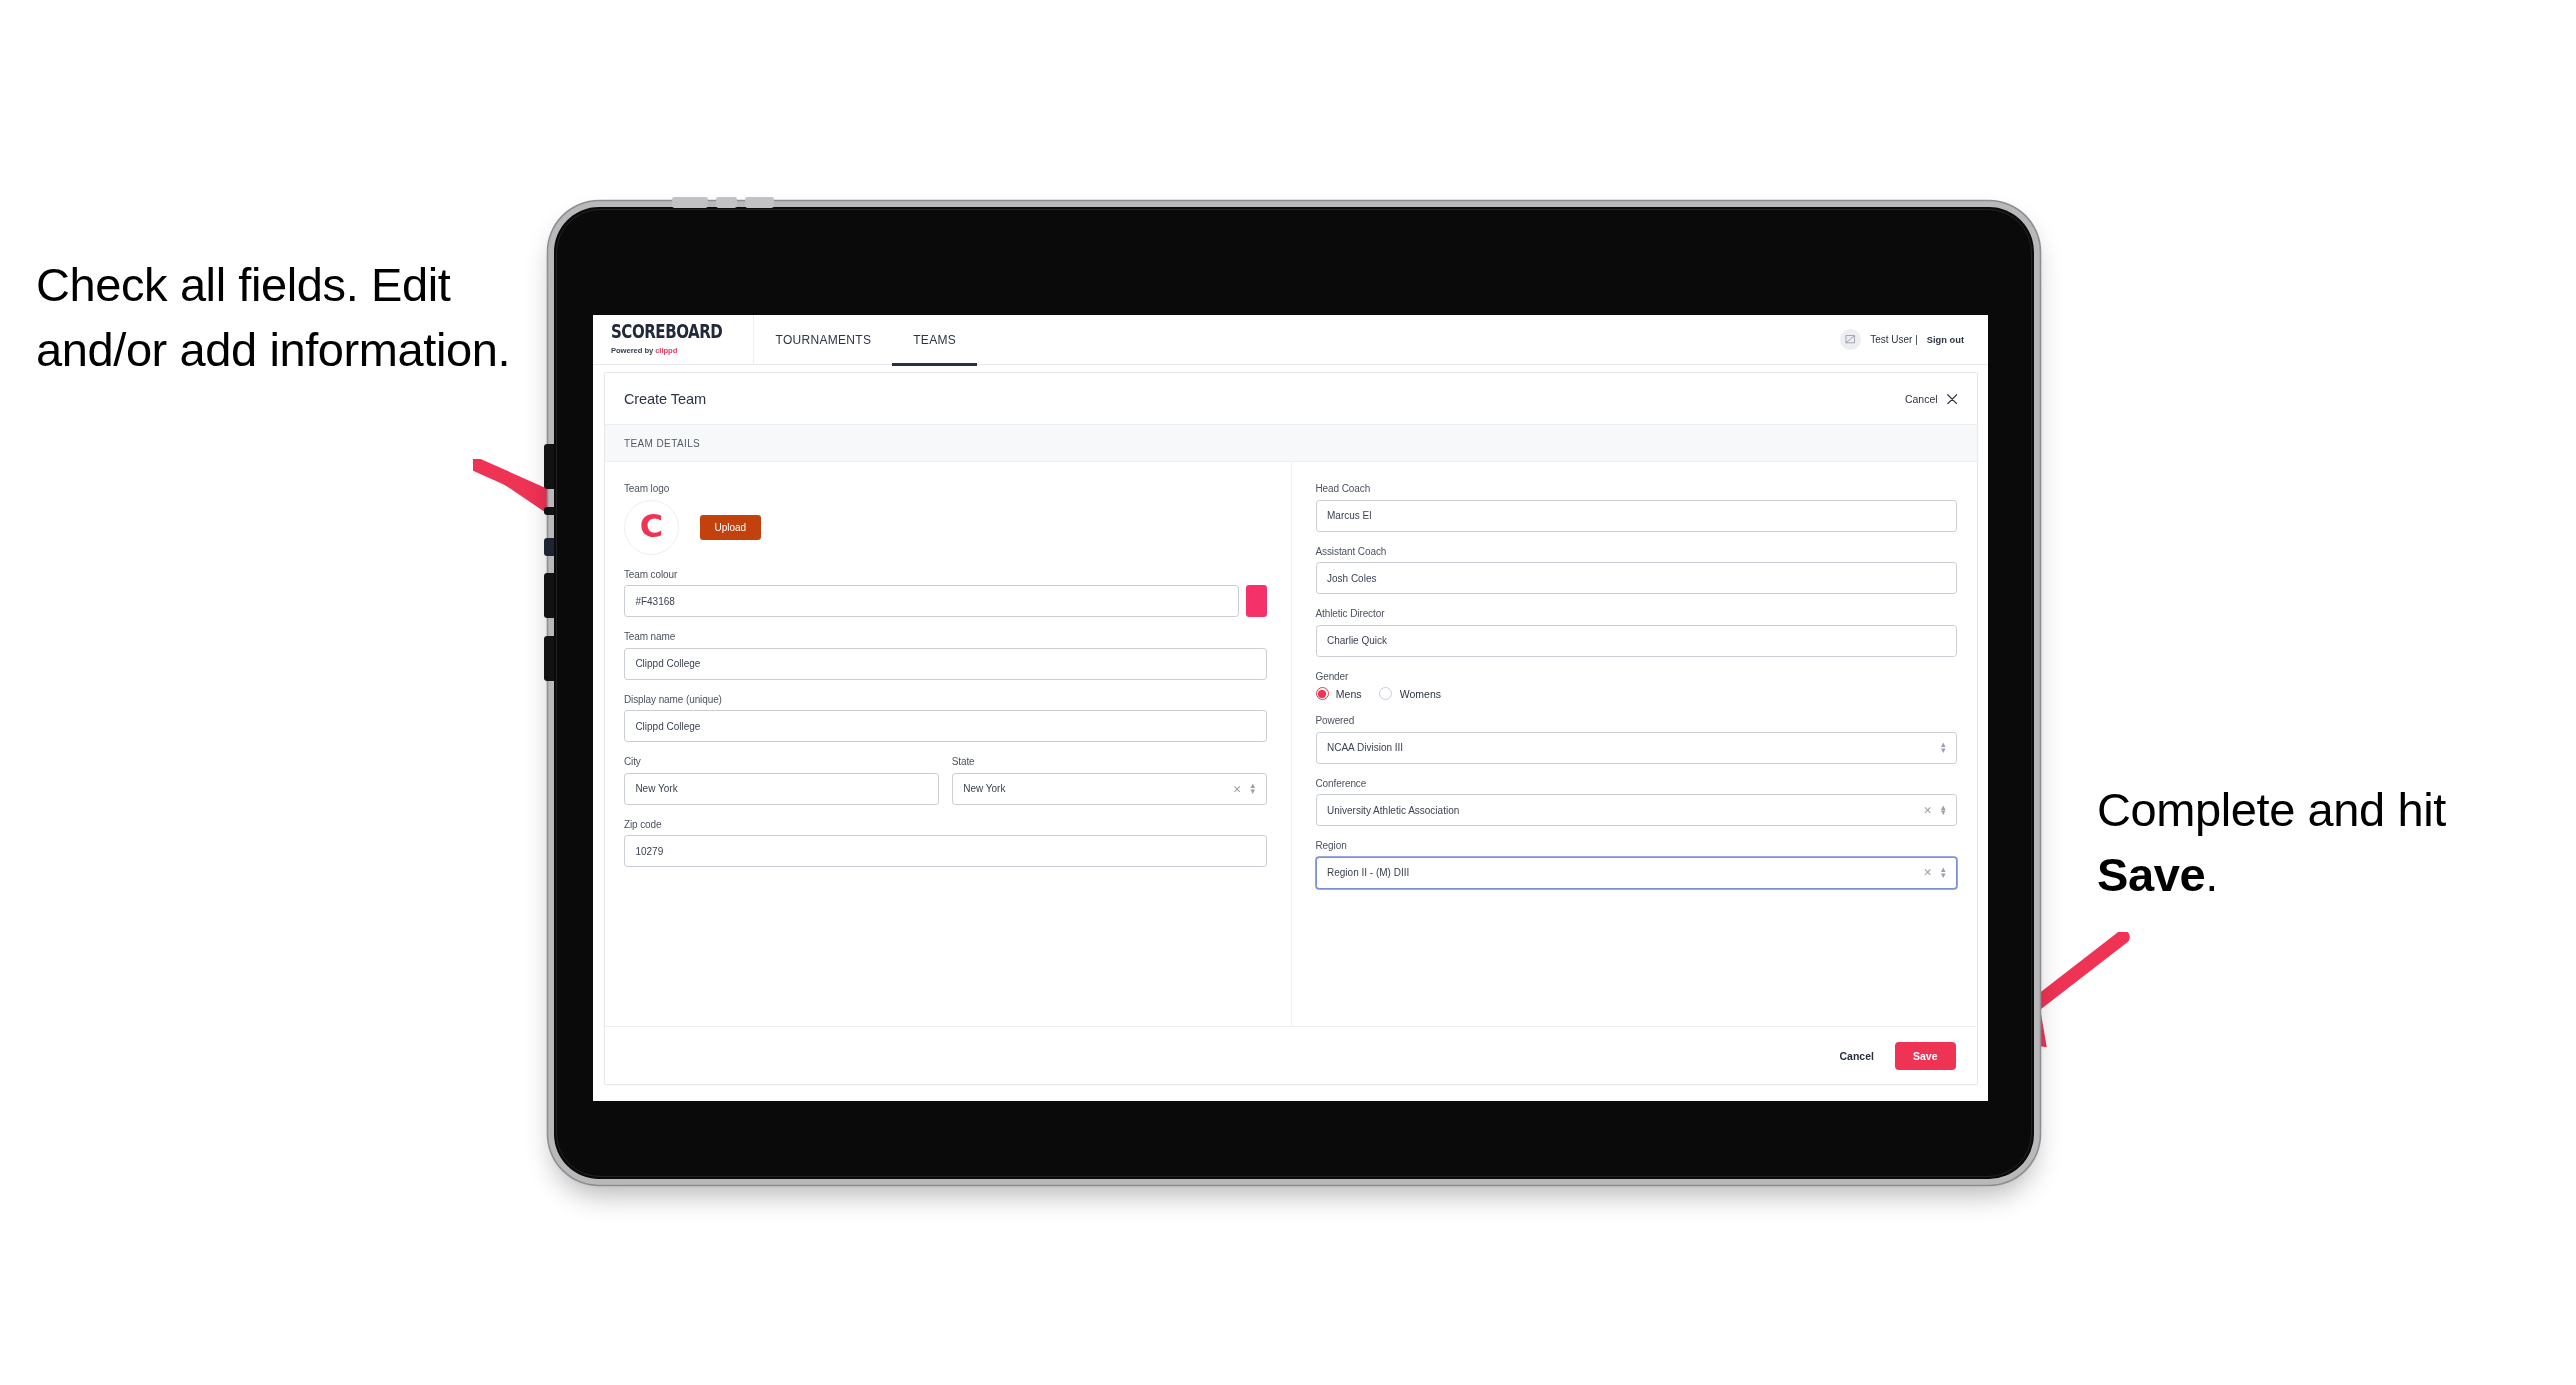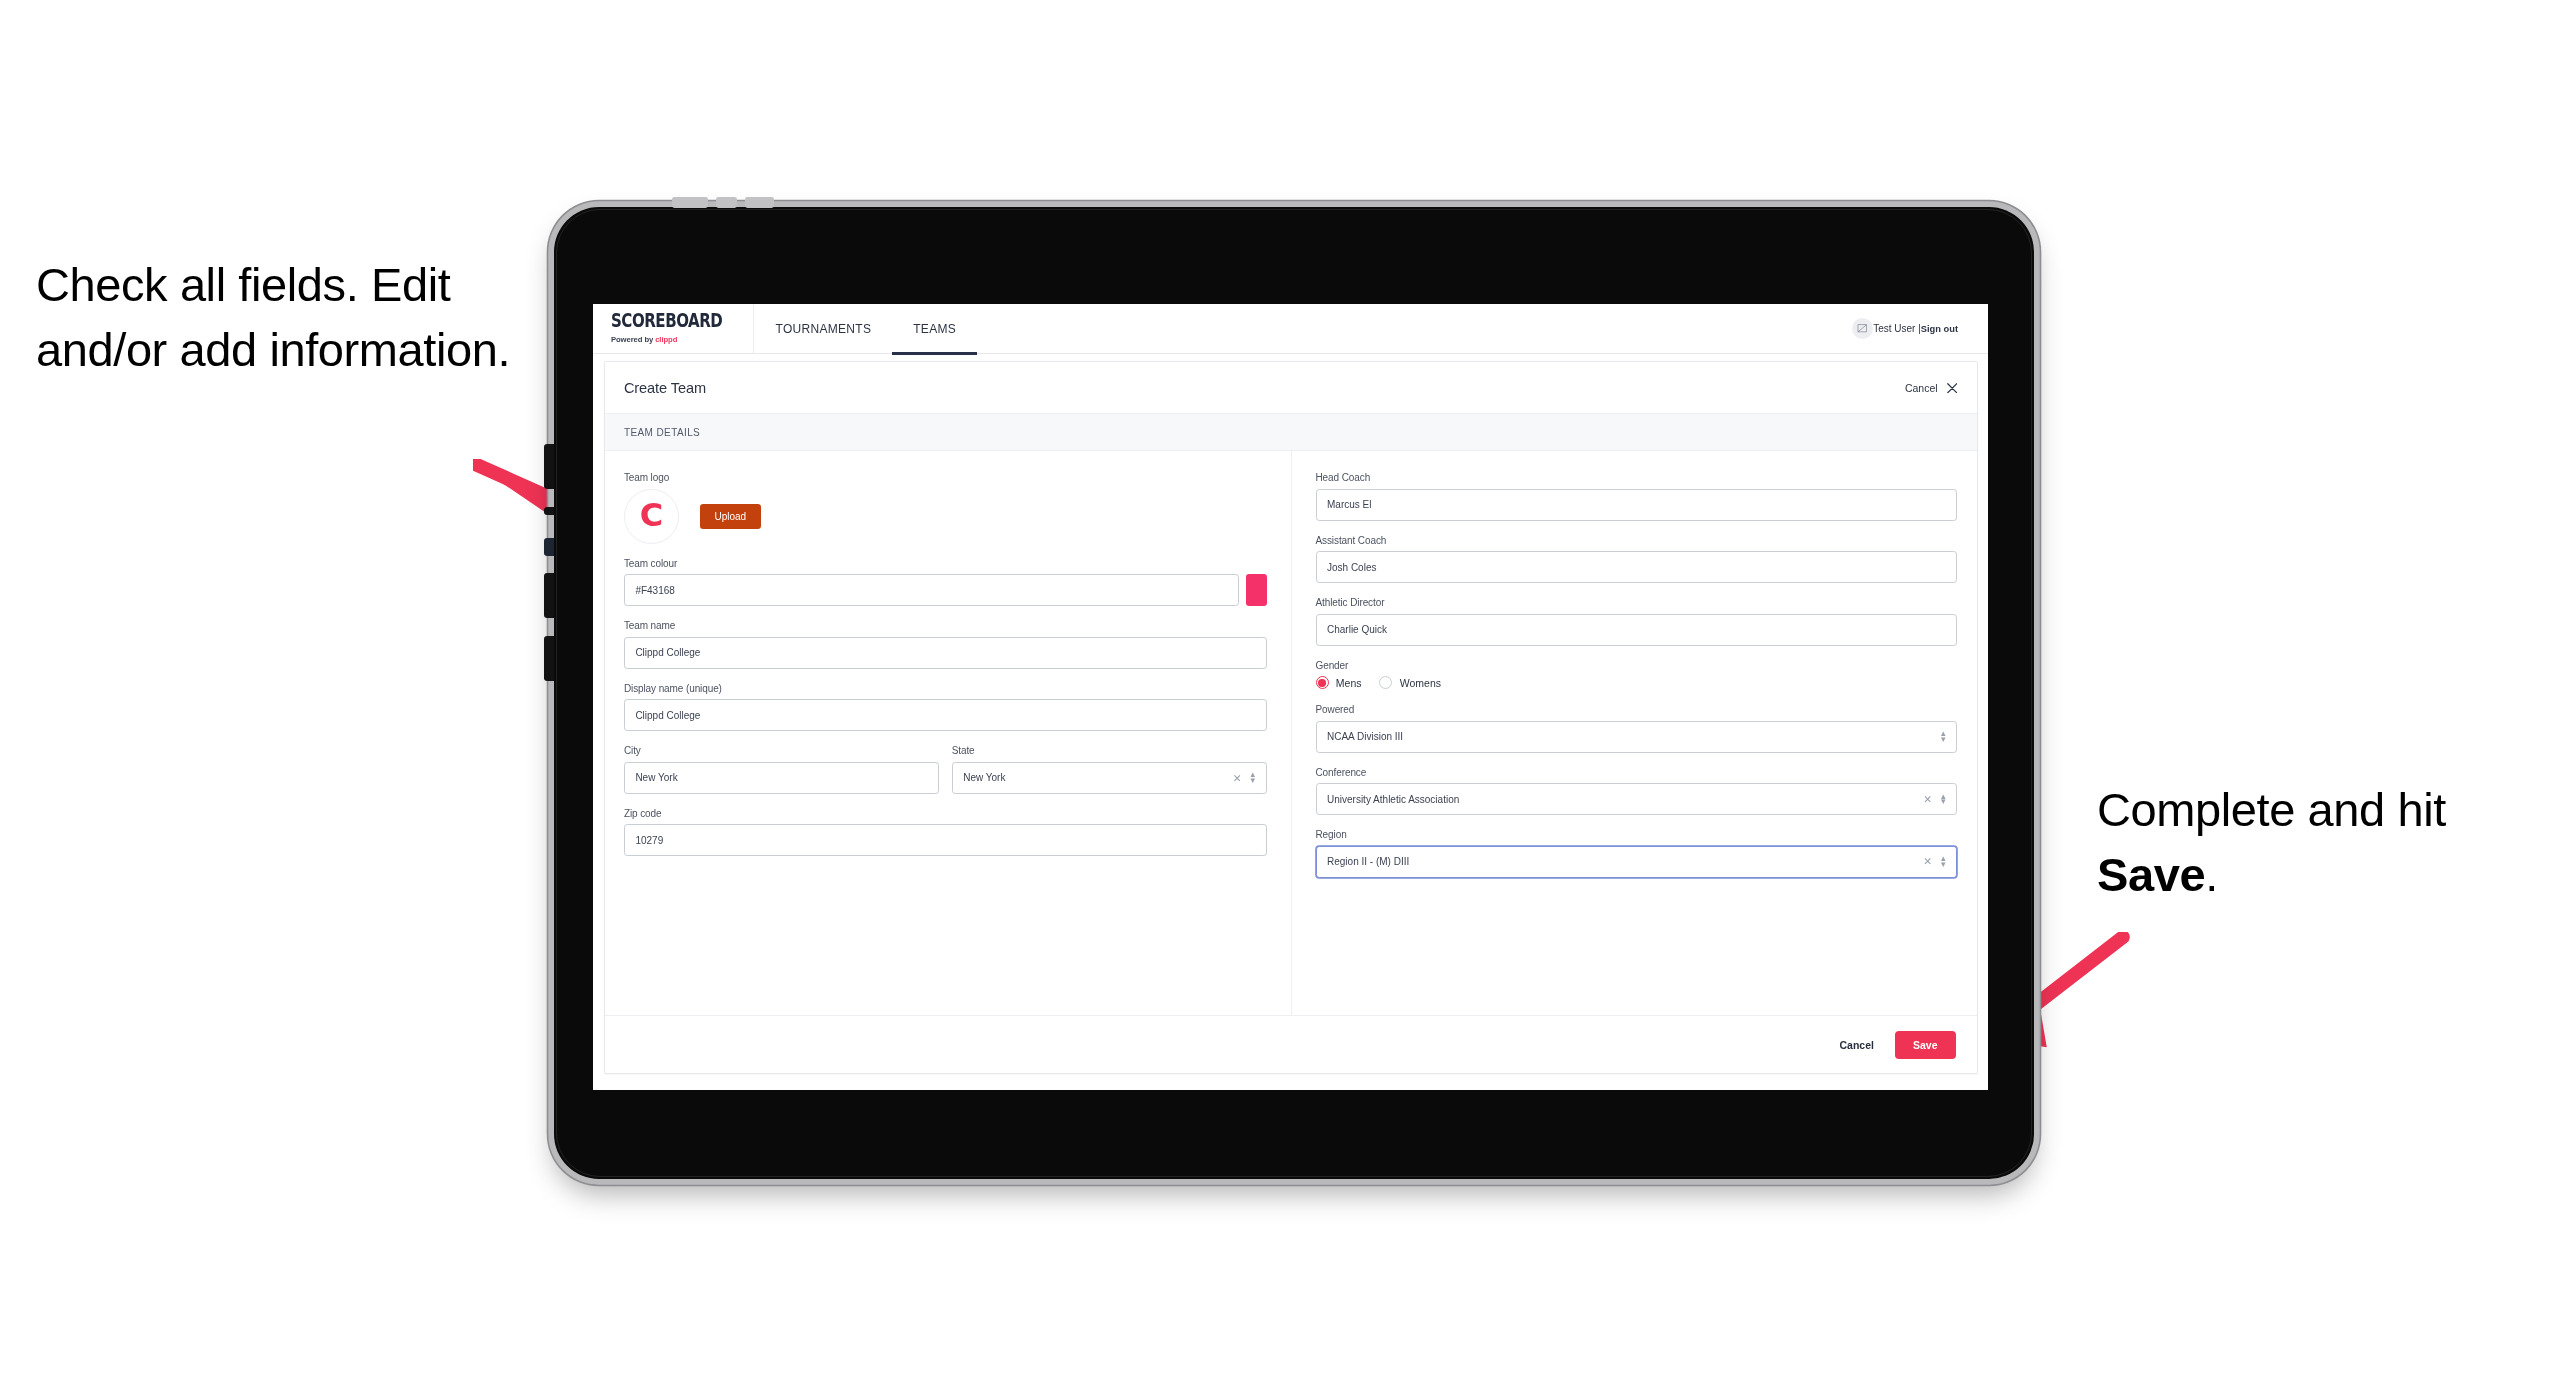--- a/index.html
+++ b/index.html
@@ -59,21 +59,21 @@
   }
   .eb1 { top: 237px; height: 45px; }
   .eb2 { top: 300px; height: 8px; }
   .eb3 { top: 331px; height: 18px; background:#1d2533; }
   .eb4 { top: 366px; height: 45px; }
   .eb5 { top: 429px; height: 45px; }
 
   
   #screen {
     position: absolute;
-    left: 39px; top: 97px;
+    left: 39px; top: 108px;
     width: 1395px; height: 786px;
     background: #ffffff;
     overflow: hidden;
   }
 
   
   #topbar {
     height: 50px; background: #fff;
     border-bottom: 1.6px solid #e6e8ec;
     display: flex; align-items: stretch;
@@ -101,21 +101,21 @@
     padding: 0 21px;
     font-size: 12px; letter-spacing: 0.3px;
     color: #2c3444;
     border-bottom: 3.2px solid transparent;
     cursor: pointer;
     position: relative; top: 1.6px;
   }
   .navtab.active { border-bottom-color: #28304a; }
   #topbar-right {
     margin-left: auto; display: flex; align-items: center;
-    padding-right: 30px; 
+    padding-right: 24px; gap: 9px;
   }
   #avatar {
     width: 21px; height: 21px; border-radius: 50%;
     background: #eceef1; display: flex; align-items: center; justify-content: center;
   }
   #topbar-right .uname { font-size: 10px; color: #2c3444; }
   #topbar-right .sout { font-size: 9.3px; color: #2c3444; font-weight: 600; cursor: pointer; }
 
   
   #card {

